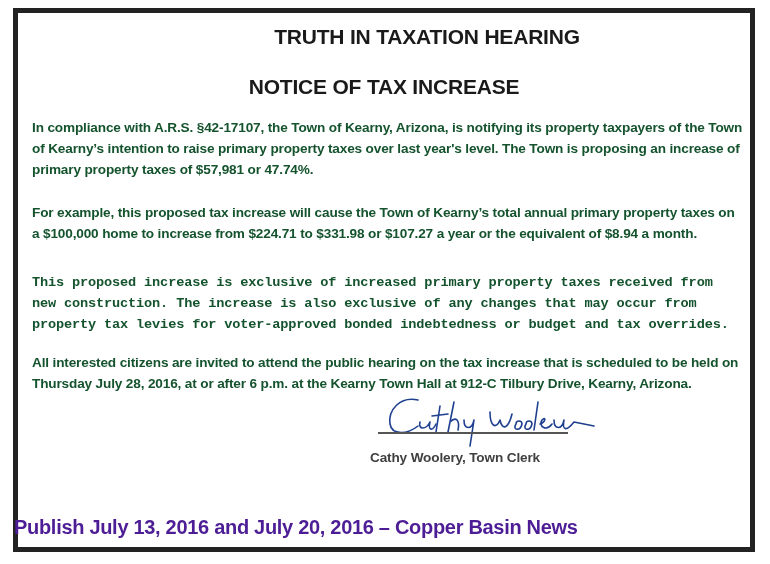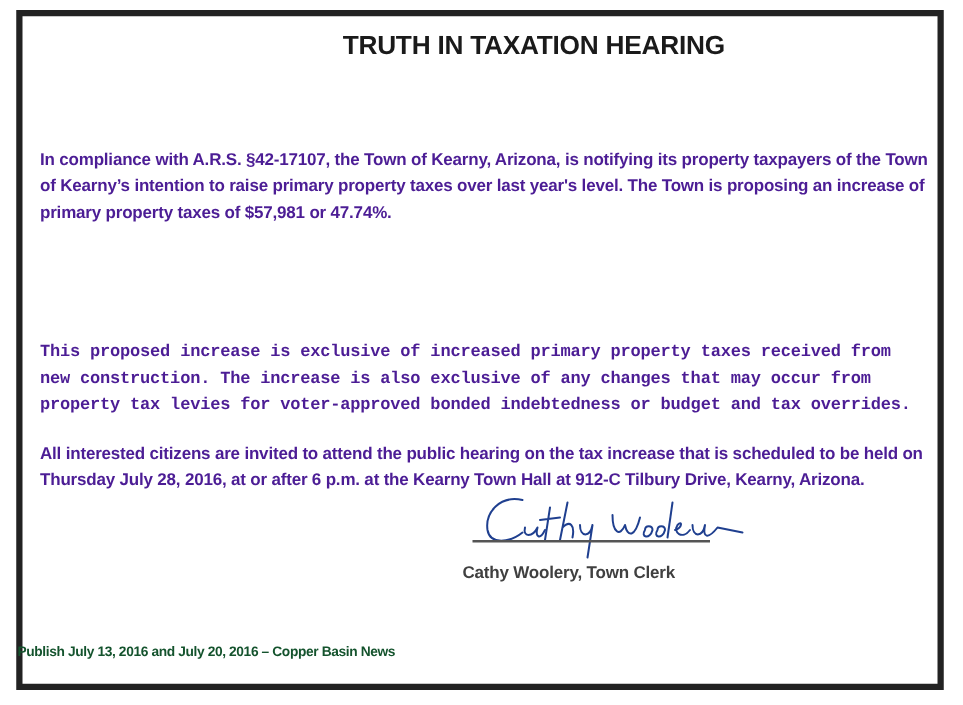--- a/index.html
+++ b/index.html
@@ -5,39 +5,41 @@
   html, body { margin:0; padding:0; background:#ffffff; }
   body { width:770px; height:564px; position:relative; overflow:hidden;
          font-family:"Liberation Sans", sans-serif; color:#1c1c1c; }
   .notice-box { position:absolute; left:13px; top:8px; width:732px; height:534px;
                 border:5px solid #222222; background:#fff; }
   .title { position:absolute; left:0; width:100%; text-align:center;
            font-weight:bold; font-size:21px; letter-spacing:-0.2px; color:#1a1a1a; }
   .title1 { top:12px;padding-left:43px; }
   .title2 { top:62px; }
   .para { position:absolute; left:14px; width:712px; font-weight:bold;
-          font-size:13.6px; line-height:21px; color:#4c1d95; letter-spacing:-0.15px; }
+          font-size:13.6px; line-height:21px; color:#14532d; letter-spacing:-0.15px; }
   .p1 { top:104px; }
   .p2 { top:189px; }
   .p3 { top:259px;font-family:Liberation Mono, monospace; }
   .p4 { top:339px; }
   .signature { position:absolute; left:360px; top:392px; width:280px; height:60px; }
   .sig-line { position:absolute; left:378px; top:432px; width:190px; height:2px; background:#555; }
   .sig-name { position:absolute; left:370px; top:450px; font-weight:bold; font-size:13.6px;
               color:#404040; letter-spacing:-0.15px; }
-  .publish { position:absolute; left:14px; top:516px; font-weight:bold; font-size:11px;
-             color:#14532d; letter-spacing:-0.3px; }
+  .publish { position:absolute; left:14px; top:516px; font-weight:bold; font-size:20px;
+             color:#4c1d95; letter-spacing:-0.3px; }
 </style>
 </head>
 <body>
 
 <div class="notice-box">
   <div class="title title1">TRUTH IN TAXATION HEARING</div>
+  <div class="title title2">NOTICE OF TAX INCREASE</div>
 
   <div class="para p1">In compliance with A.R.S. §42-17107, the Town of Kearny, Arizona, is notifying its property taxpayers of the Town of Kearny’s intention to raise primary property taxes over last year's level. The Town is proposing an increase of primary property taxes of $57,981 or 47.74%.</div>
+  <div class="para p2">For example, this proposed tax increase will cause the Town of Kearny’s total annual primary property taxes on a $100,000 home to increase from $224.71 to $331.98 or $107.27 a year or the equivalent of $8.94 a month.</div>
   <div class="para p3">This proposed increase is exclusive of increased primary property taxes received from new construction. The increase is also exclusive of any changes that may occur from property tax levies for voter-approved bonded indebtedness or budget and tax overrides.</div>
   <div class="para p4">All interested citizens are invited to attend the public hearing on the tax increase that is scheduled to be held on Thursday July 28, 2016, at or after 6 p.m. at the Kearny Town Hall at 912-C Tilbury Drive, Kearny, Arizona.</div>
 </div>
 
 <svg class="signature" viewBox="0 0 280 60" xmlns="http://www.w3.org/2000/svg">
   <g fill="none" stroke="#1f3f8f" stroke-width="1.6" stroke-linecap="round" stroke-linejoin="round">
     <path d="M58 8 C40 4, 28 18, 30 32 C32 44, 48 42, 58 34"></path>
     <path d="M60 30 C58 38, 66 38, 70 30 C68 38, 72 40, 76 32"></path>
     <path d="M80 14 L76 40 M72 24 L88 22"></path>
     <path d="M94 10 L88 40 M90 30 C96 24, 100 28, 98 38"></path>

